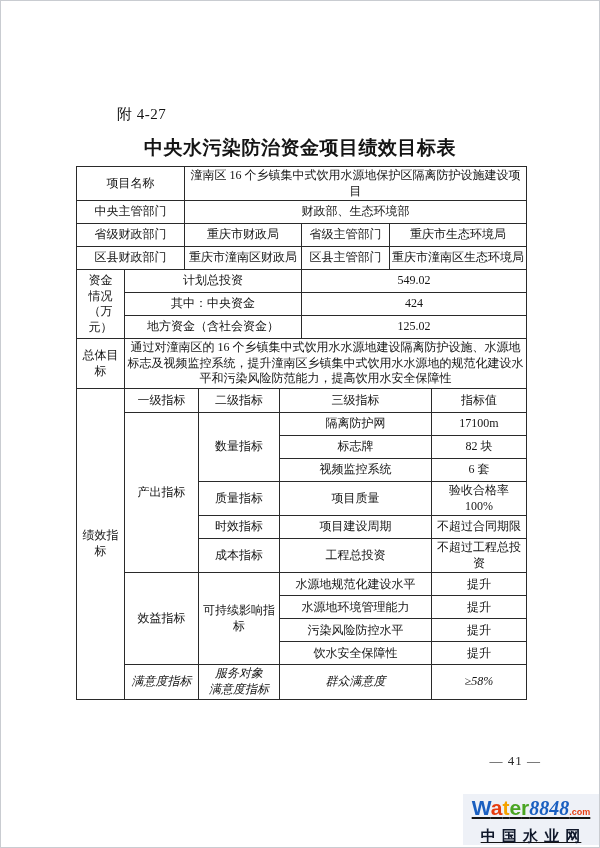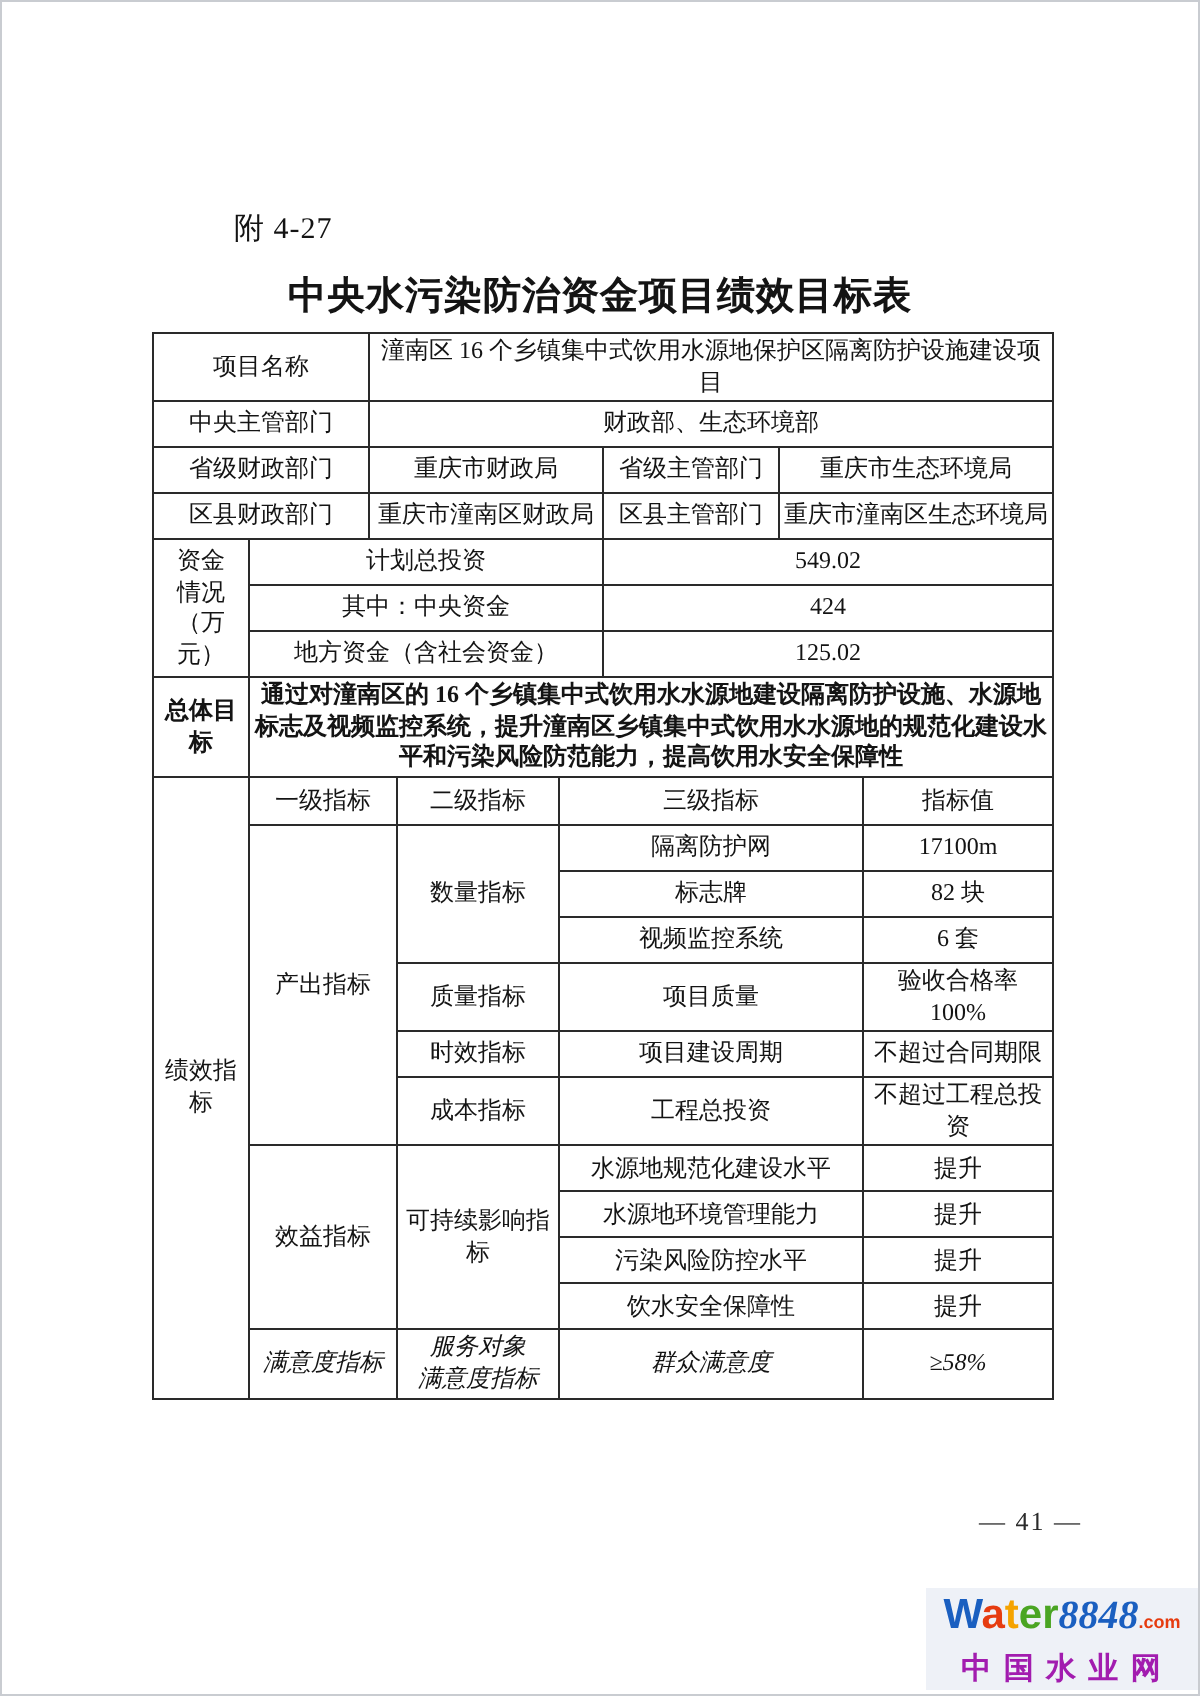--- a/index.html
+++ b/index.html
@@ -20,28 +20,28 @@
   }
   table.main td{
     border:1px solid #2a2a2a;text-align:center;vertical-align:middle;
     padding:1px 2px;line-height:1.3;overflow:hidden;
   }
   td.tl{text-align:left;padding-left:8px;}
   td.pre{white-space:pre-line;line-height:1.35;}
   td.goaltext{
     text-align:left;text-align:justify;padding:3px 6px;line-height:15px;
   }
-  tr.h24{height:24px;} tr.h23{height:23px;} tr.h45{height:45px;font-weight:bold;} tr.h28{height:28px;font-style:italic;}
+  tr.h24{height:24px;} tr.h23{height:23px;} tr.h45{height:45px;} tr.h28{height:28px;font-style:italic;}
   .pagenum{
     position:absolute;left:440px;top:752px;width:100px;text-align:right;
     font-size:13px;letter-spacing:1px;color:#2b2b2b;
   }
   .logo{
     position:absolute;left:462px;top:793px;width:136px;height:51px;
-    background:#eef1f7;text-align:center;box-sizing:border-box;padding-top:1px;
+    background:#eef1f7;text-align:center;box-sizing:border-box;padding-top:1px;text-decoration:underline;
   }
   .logo-top{
     font-family:"Liberation Sans","DejaVu Sans",sans-serif;
     font-weight:700;font-size:21px;line-height:25px;white-space:nowrap;
   }
   .logo-num{
     font-family:"Liberation Serif","DejaVu Serif",serif;
     font-style:italic;font-weight:700;font-size:20px;
   }
   .logo-com{font-size:9px;font-weight:700;vertical-align:baseline;}
@@ -175,16 +175,16 @@
       </tr>
     </tbody>
   </table>
 
   <div class="pagenum">— 41 —</div>
 
   <div class="logo">
     <div class="logo-top">
       <span style="color: rgb(26, 95, 192);">W</span><span style="color: rgb(230, 60, 16);">a</span><span style="color: rgb(245, 163, 0);">t</span><span style="color: rgb(74, 165, 35);">e</span><span style="color: rgb(74, 165, 35);">r</span><span class="logo-num" style="color: rgb(26, 95, 192);">8848</span><span class="logo-com" style="color: rgb(230, 60, 16);">.com</span>
     </div>
-    <div class="logo-cn" style="color: #a21caf;">中 国 水 业 网</div>
+    <div class="logo-cn" style="color: #0f172a;">中 国 水 业 网</div>
   </div>
 
 </div>
 
 </body></html>

